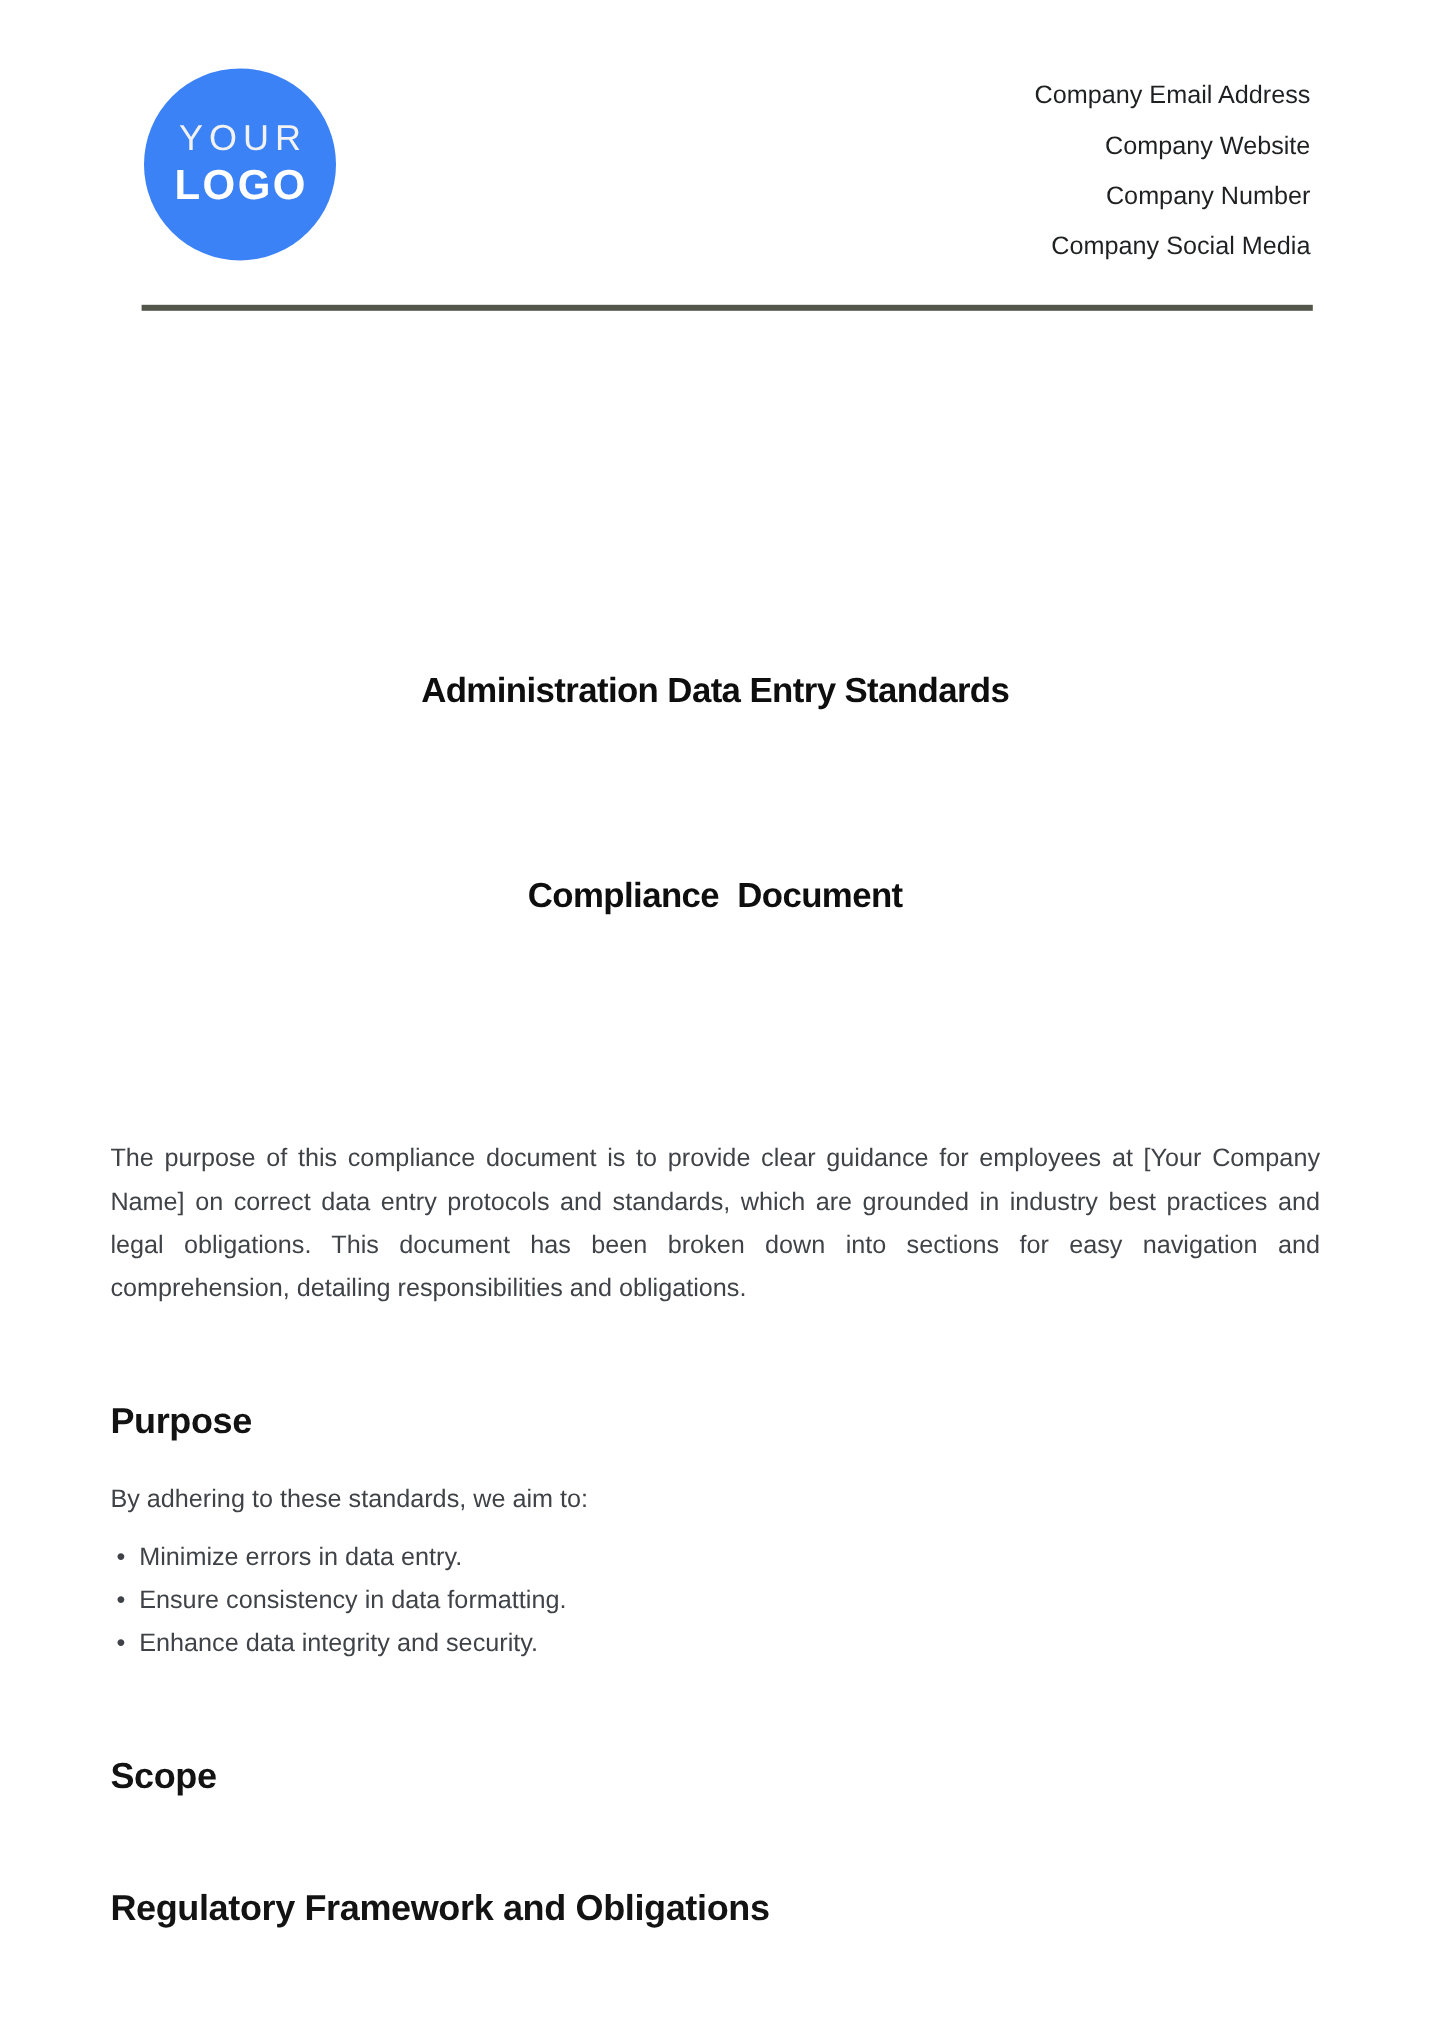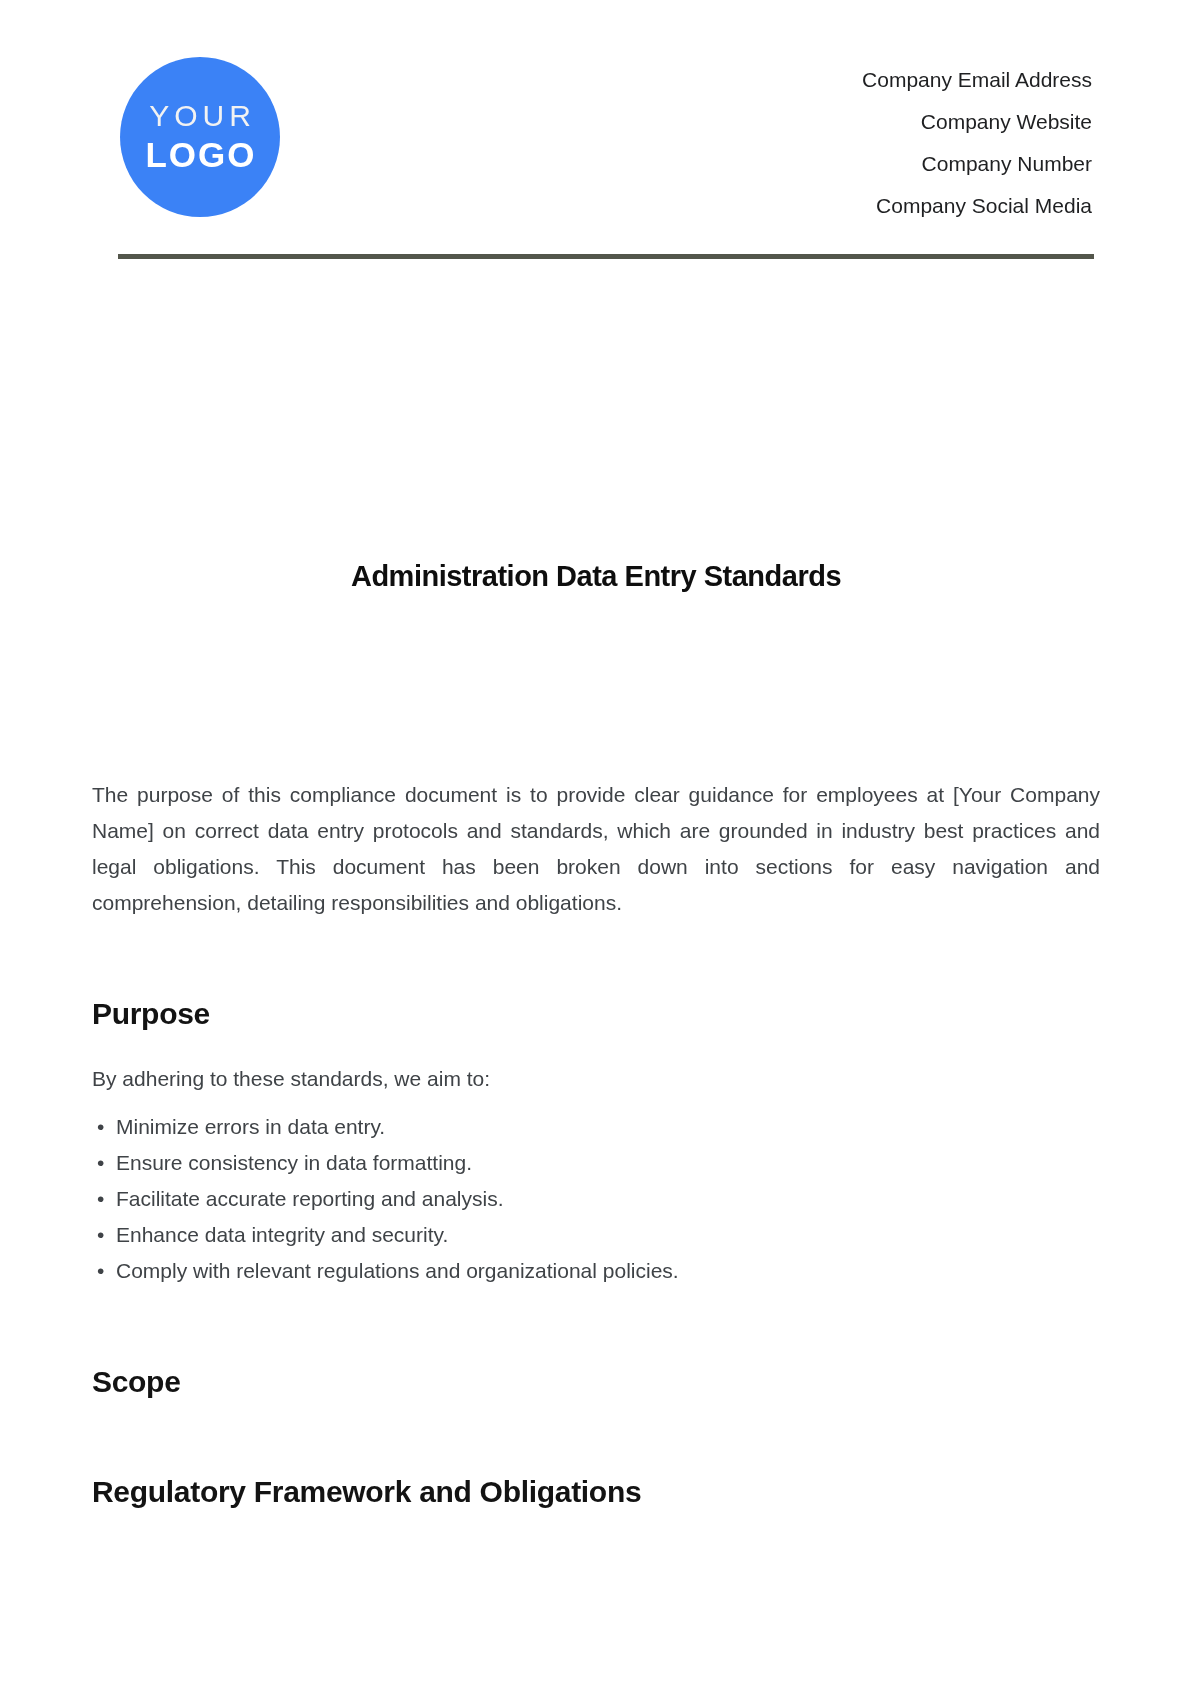--- a/index.html
+++ b/index.html
@@ -150,31 +150,30 @@
       <div>Company Website</div>
       <div>Company Number</div>
       <div>Company Social Media</div>
     </div>
   </div>
 
   <hr class="rule">
 
   <div class="doc-title">
     <div>Administration Data Entry Standards</div>
+    <div>Compliance  Document</div>
   </div>
 
   <p class="para intro">The purpose of this compliance document is to provide clear guidance for employees at [Your Company Name] on correct data entry protocols and standards, which are grounded in industry best practices and legal obligations. This document has been broken down into sections for easy navigation and comprehension, detailing responsibilities and obligations.</p>
 
   <h2>Purpose</h2>
   <p class="lead">By adhering to these standards, we aim to:</p>
   <ul class="bullets">
     <li>Minimize errors in data entry.</li>
     <li>Ensure consistency in data formatting.</li>
-    <li>Facilitate accurate reporting and analysis.</li>
     <li>Enhance data integrity and security.</li>
-    <li>Comply with relevant regulations and organizational policies.</li>
   </ul>
 
   <h2>Scope</h2>
 
   <h2>Regulatory Framework and Obligations</h2>
 
 </div>
 
 </body></html>

